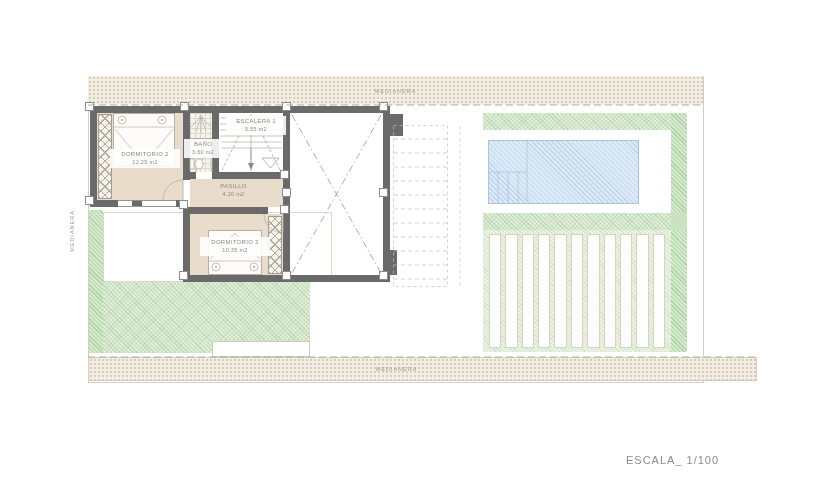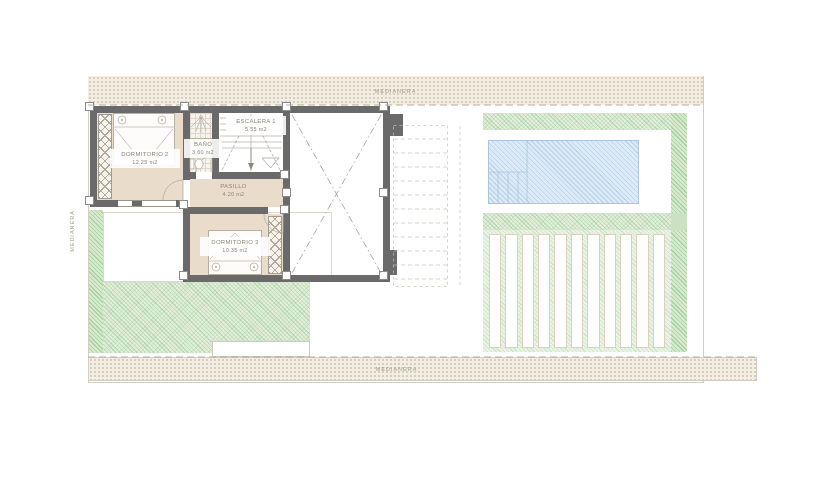--- a/index.html
+++ b/index.html
@@ -235,13 +235,14 @@
   </div>
   <div class="abs label" style="left:206px;top:182px;width:55px;">
     <span class="nm">PASILLO</span>
     <span class="ar">4.20 m2</span>
   </div>
   <div class="abs label card" style="left:200px;top:237px;width:66px;">
     <span class="nm">DORMITORIO 3</span>
     <span class="ar">10.35 m2</span>
   </div>
 
+  <div class="abs scale" style="left:626px;top:454px;width:140px;">ESCALA_ 1/100</div>
 </div>
 
 </body></html>

